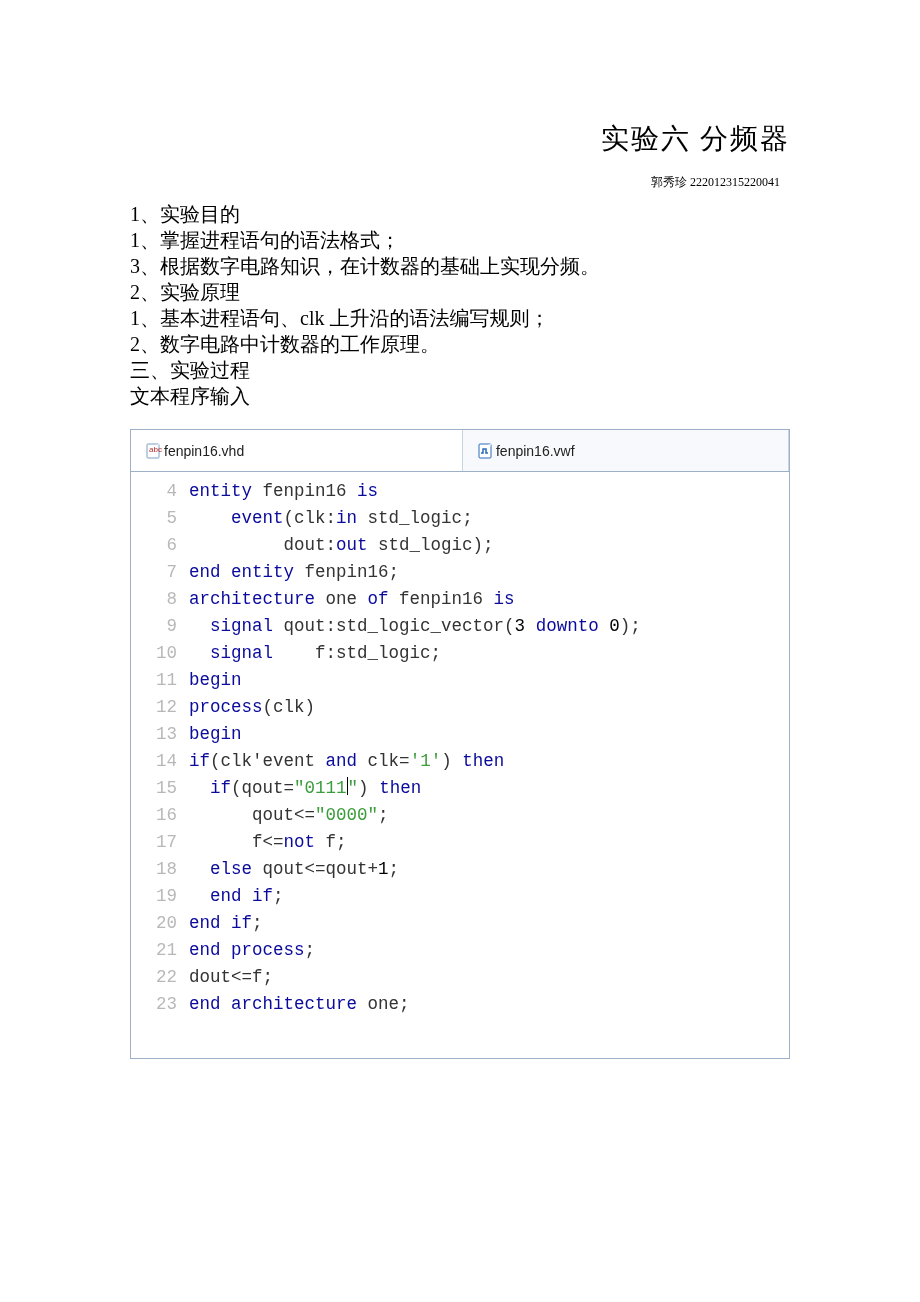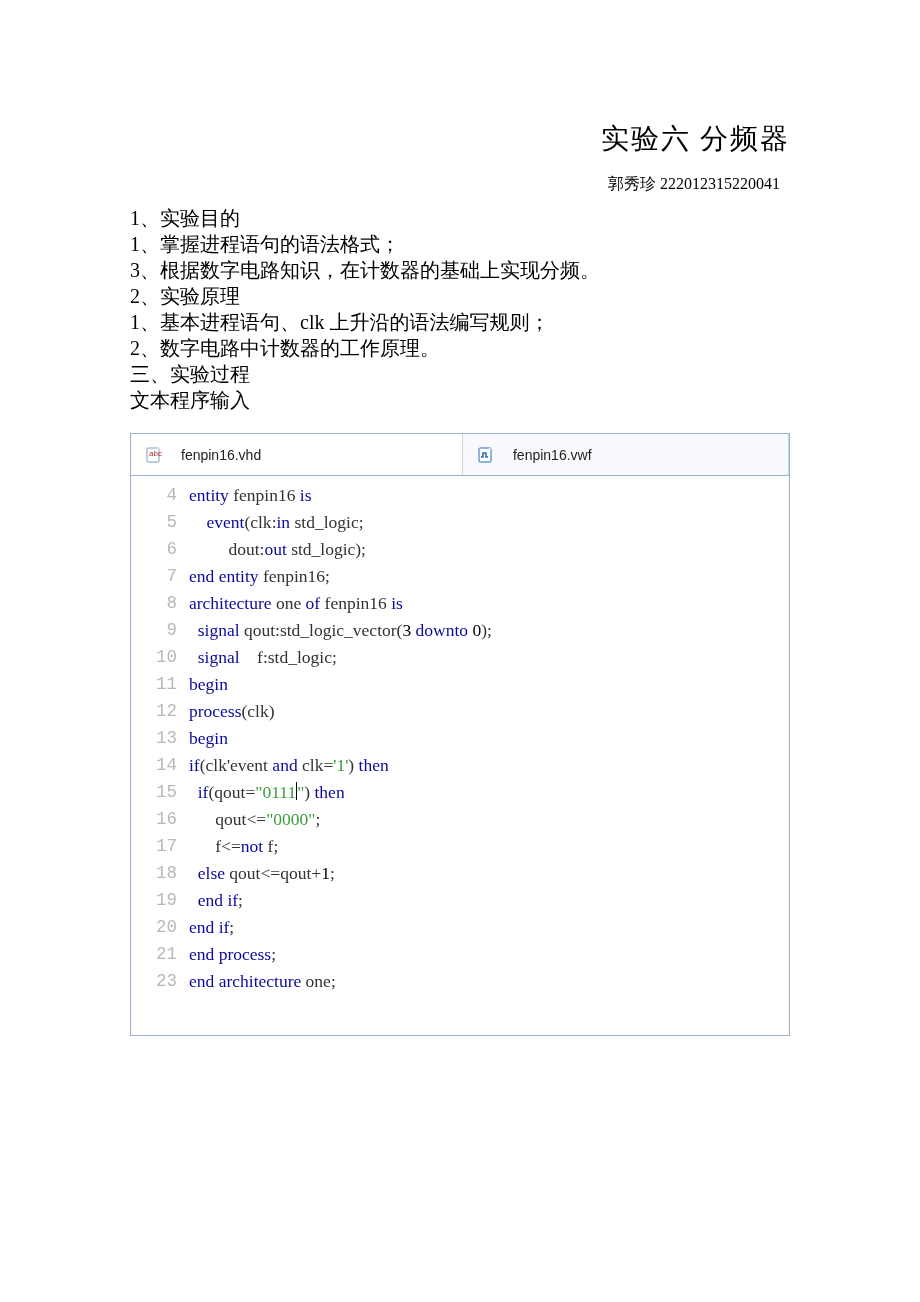--- a/index.html
+++ b/index.html
@@ -17,21 +17,21 @@
     }
     .title {
       text-align: right;
       font-size: 28px;
       font-weight: normal;
       margin-bottom: 16px;
       letter-spacing: 2px;
     }
     .author {
       text-align: right;
-      font-size: 16px;
+      font-size: 12px;
       margin-bottom: 10px;
       padding-right: 10px;
     }
     .body-line {
       font-size: 20px;
       line-height: 26px;
     }
     .editor-panel {
       margin-top: 20px;
       border: 1px solid #9cb0c8;
@@ -51,21 +51,21 @@
       font-size: 14px;
       color: #222;
       border-right: 1px solid #ccd4de;
     }
     .tab.active {
       background: #fff;
     }
     .tab-icon {
       width: 18px;
       height: 18px;
-      margin-right: 18px;
+      margin-right: 1px;
       display: inline-flex;
       align-items: center;
       justify-content: center;
     }
     .code-area {
       padding: 6px 0 40px 0;
       font-family: "Courier New", monospace,"SimSun";
       font-size: 17.5px;
       line-height: 27px;
       background: #fff;
@@ -76,21 +76,20 @@
     }
     .gutter {
       width: 58px;
       text-align: right;
       padding-right: 12px;
       color: #b8b8b8;
       font-family: "Courier New", monospace;
     }
     .code-text {
       flex: 1;
-      font-family: Liberation Serif, serif;
     }
     .kw { color: #0a0a9c; }
     .ident { color: #333; }
     .str { color: #3a9c3a; }
     .num { color: #000; }
     .punct { color: #333; }
     .cursor {
       display: inline-block;
       width: 1px;
       height: 18px;
@@ -150,15 +149,16 @@
       <div class="code-line"><div class="gutter">12</div><div class="code-text"><span class="kw">process</span><span class="punct">(</span><span class="ident">clk</span><span class="punct">)</span></div></div>
       <div class="code-line"><div class="gutter">13</div><div class="code-text"><span class="kw">begin</span></div></div>
       <div class="code-line"><div class="gutter">14</div><div class="code-text"><span class="kw">if</span><span class="punct">(</span><span class="ident">clk</span><span class="punct">'</span><span class="ident">event </span><span class="kw">and</span><span class="ident"> clk</span><span class="punct">=</span><span class="str">'1'</span><span class="punct">) </span><span class="kw">then</span></div></div>
       <div class="code-line"><div class="gutter">15</div><div class="code-text"><span>  </span><span class="kw">if</span><span class="punct">(</span><span class="ident">qout</span><span class="punct">=</span><span class="str">"0111</span><span class="cursor"></span><span class="str">"</span><span class="punct">) </span><span class="kw">then</span></div></div>
       <div class="code-line"><div class="gutter">16</div><div class="code-text"><span>      </span><span class="ident">qout</span><span class="punct">&lt;=</span><span class="str">"0000"</span><span class="punct">;</span></div></div>
       <div class="code-line"><div class="gutter">17</div><div class="code-text"><span>      </span><span class="ident">f</span><span class="punct">&lt;=</span><span class="kw">not</span><span class="ident"> f</span><span class="punct">;</span></div></div>
       <div class="code-line"><div class="gutter">18</div><div class="code-text"><span>  </span><span class="kw">else</span><span class="ident"> qout</span><span class="punct">&lt;=</span><span class="ident">qout</span><span class="punct">+</span><span class="num">1</span><span class="punct">;</span></div></div>
       <div class="code-line"><div class="gutter">19</div><div class="code-text"><span>  </span><span class="kw">end</span><span class="kw"> if</span><span class="punct">;</span></div></div>
       <div class="code-line"><div class="gutter">20</div><div class="code-text"><span class="kw">end</span><span class="kw"> if</span><span class="punct">;</span></div></div>
       <div class="code-line"><div class="gutter">21</div><div class="code-text"><span class="kw">end</span><span class="kw"> process</span><span class="punct">;</span></div></div>
+      <div class="code-line"><div class="gutter">22</div><div class="code-text"><span class="ident">dout</span><span class="punct">&lt;=</span><span class="ident">f</span><span class="punct">;</span></div></div>
       <div class="code-line"><div class="gutter">23</div><div class="code-text"><span class="kw">end</span><span class="kw"> architecture</span><span class="ident"> one</span><span class="punct">;</span></div></div>
     </div>
 </div>
 
 </body></html>

